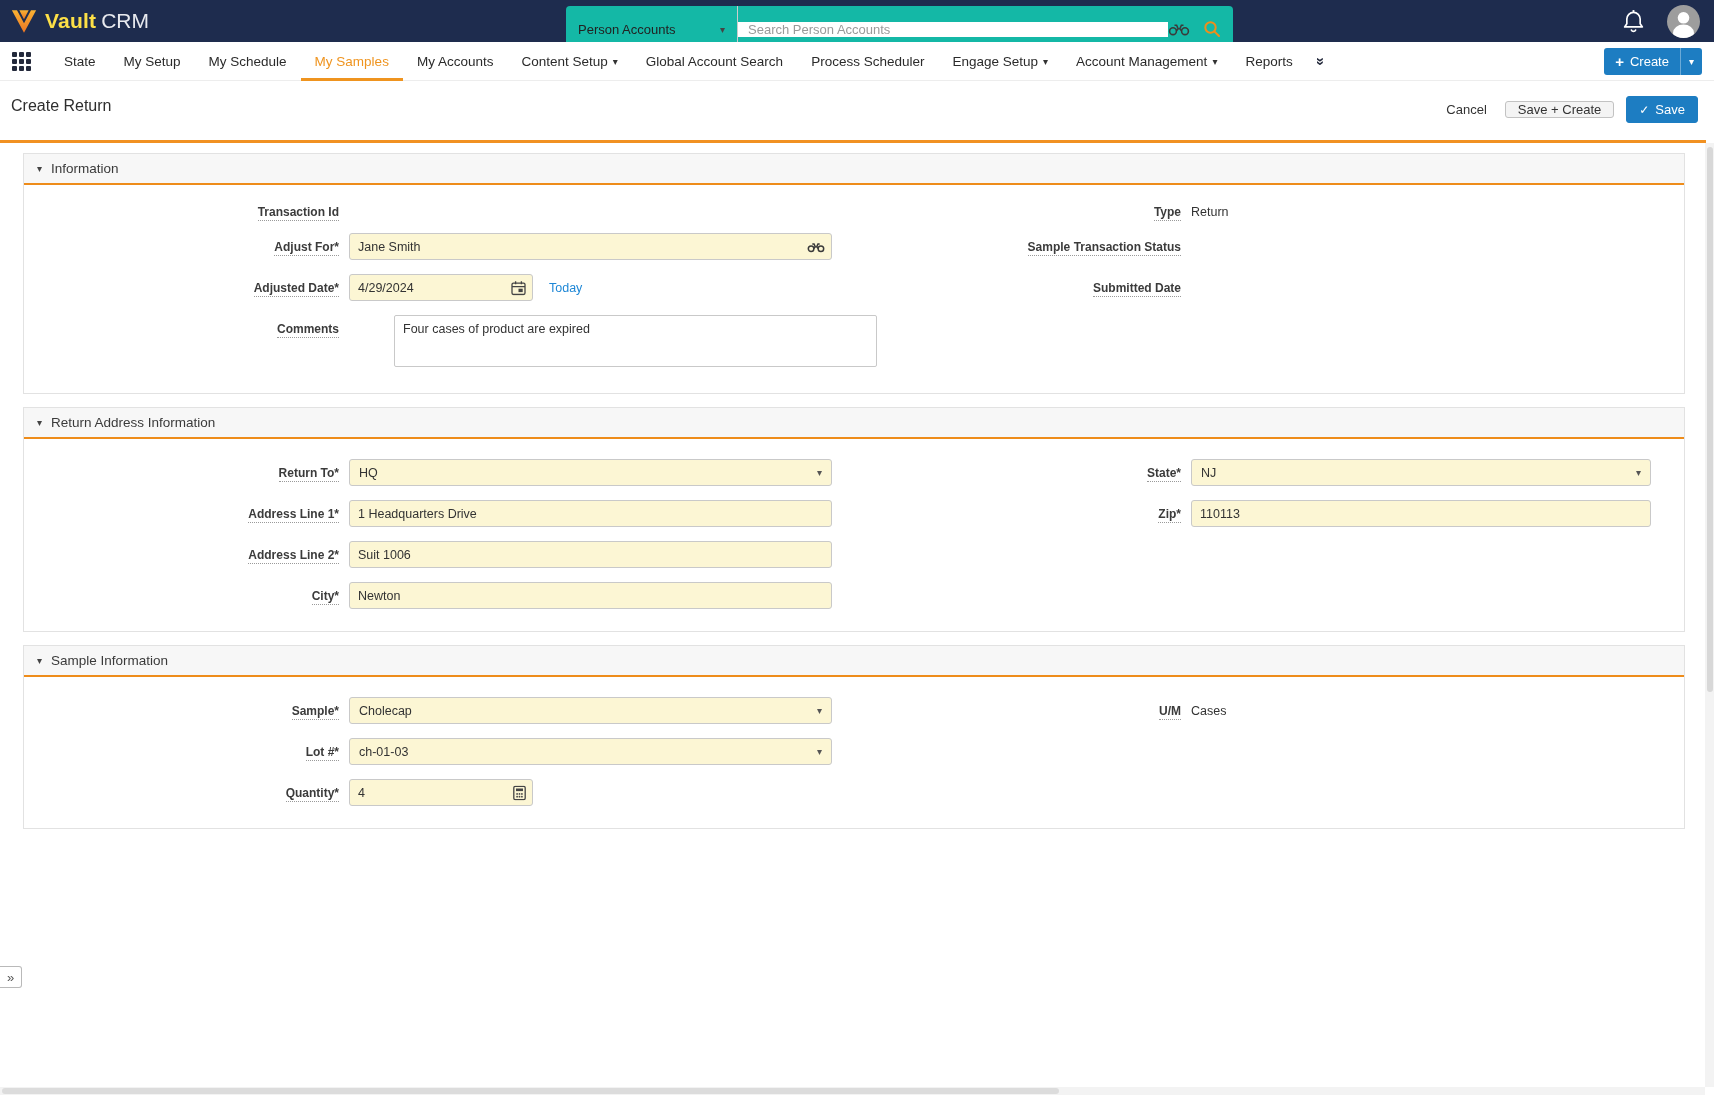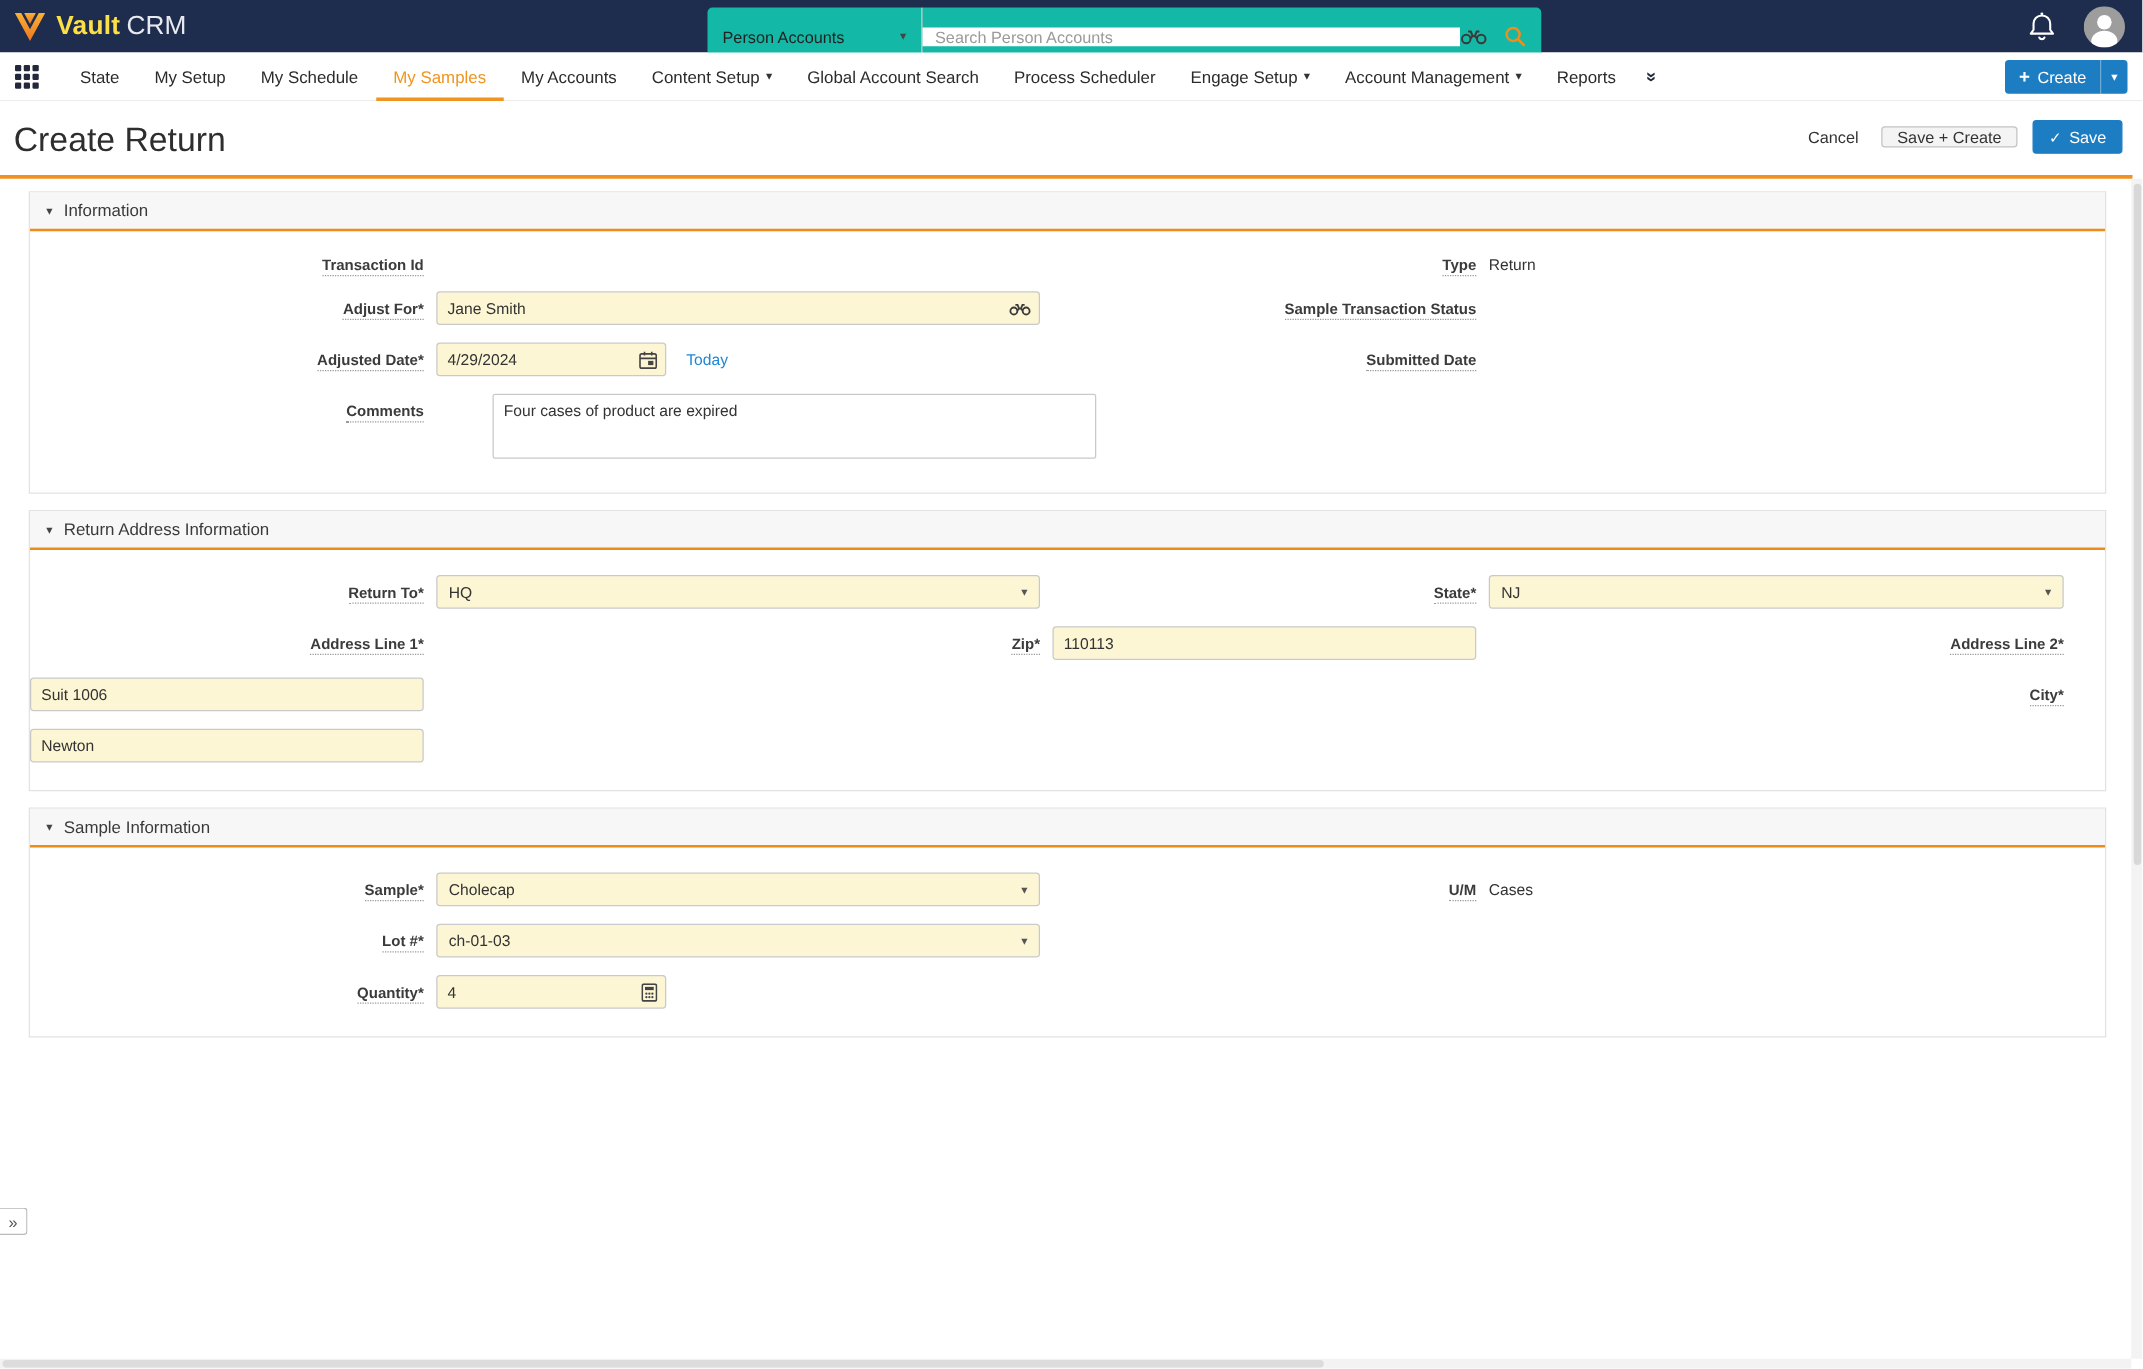--- a/index.html
+++ b/index.html
@@ -44,21 +44,21 @@
     display:flex; align-items:center; }
   .nav-more span { display:inline-block; transform:rotate(90deg); }
   .create-btn { position:absolute; right:12px; top:6px; height:27px; display:flex; align-items:stretch;
     background:#1d7dc2; border-radius:3px; color:#fff; font-size:13px; cursor:pointer; overflow:hidden; }
   .create-main { display:flex; align-items:center; gap:6px; padding:0 11px; }
   .create-main .plus { font-size:15px; font-weight:bold; line-height:1; }
   .create-caret { display:flex; align-items:center; padding:0 8px; border-left:1px solid rgba(255,255,255,.35); font-size:10px; }
 
   
   .page-header { height:59px; position:relative; background:#fff; }
-  .page-title { position:absolute; left:11px; top:16px; font-size:27px; font-weight:500; color:#2e2e2e; }
+  .page-title { position:absolute; left:11px; top:16px; font-size:16px; font-weight:500; color:#2e2e2e; }
   .page-actions { position:absolute; right:16px; top:15px; display:flex; align-items:center; gap:12px; }
   .btn-plain { background:none; border:none; font-size:13px; color:#333; cursor:pointer; padding:0 6px;
     font-family:"Liberation Sans", sans-serif; }
   .btn-secondary { background:#f4f4f4; border:1px solid #c2c2c2; border-radius:3px; height:17px;
     padding:0 12px; font-size:13px; color:#333; cursor:pointer; font-family:"Liberation Sans", sans-serif; }
   .btn-primary { background:#1d7dc2; border:1px solid #1d7dc2; border-radius:3px; height:27px;
     padding:0 12px; font-size:13px; color:#fff; cursor:pointer; display:flex; align-items:center; gap:6px;
     font-family:"Liberation Sans", sans-serif; }
   .btn-primary .check { font-size:12px; }
   .page-divider { height:3px; background:#f19122; margin-right:8px; }
@@ -330,20 +330,23 @@
       </div>
       <div class="lbl"><span>State*</span></div>
       <div class="cell">
         <div class="sel">
           <span>NJ</span>
           <span class="caret">▾</span>
         </div>
       </div>
 
       <div class="lbl"><span>Address Line 1*</span></div>
+      <div class="cell">
+        <input class="input no-icon" type="text" value="1 Headquarters Drive" style="">
+      </div>
       <div class="lbl"><span>Zip*</span></div>
       <div class="cell">
         <input class="input no-icon" type="text" value="110113" style="">
       </div>
 
       <div class="lbl"><span>Address Line 2*</span></div>
       <div class="cell">
         <input class="input no-icon" type="text" value="Suit 1006" style="">
       </div>
       <div class="cell"></div>

